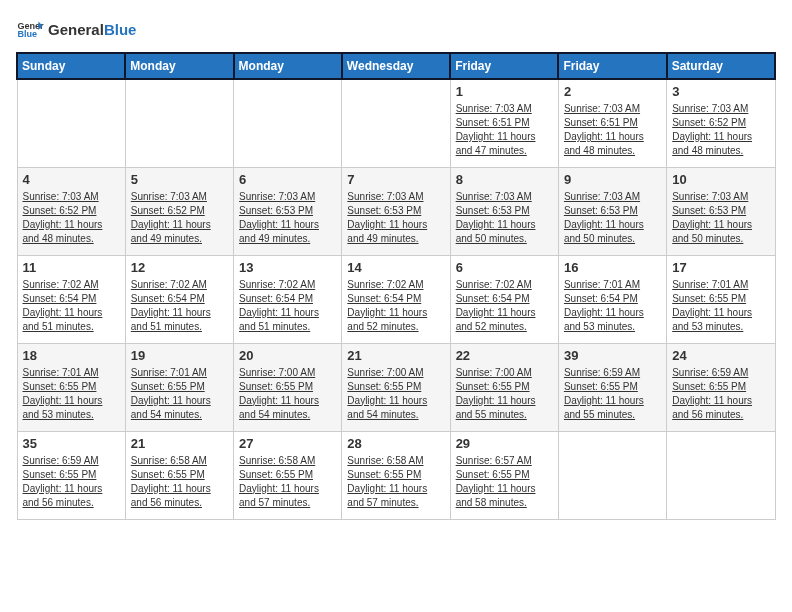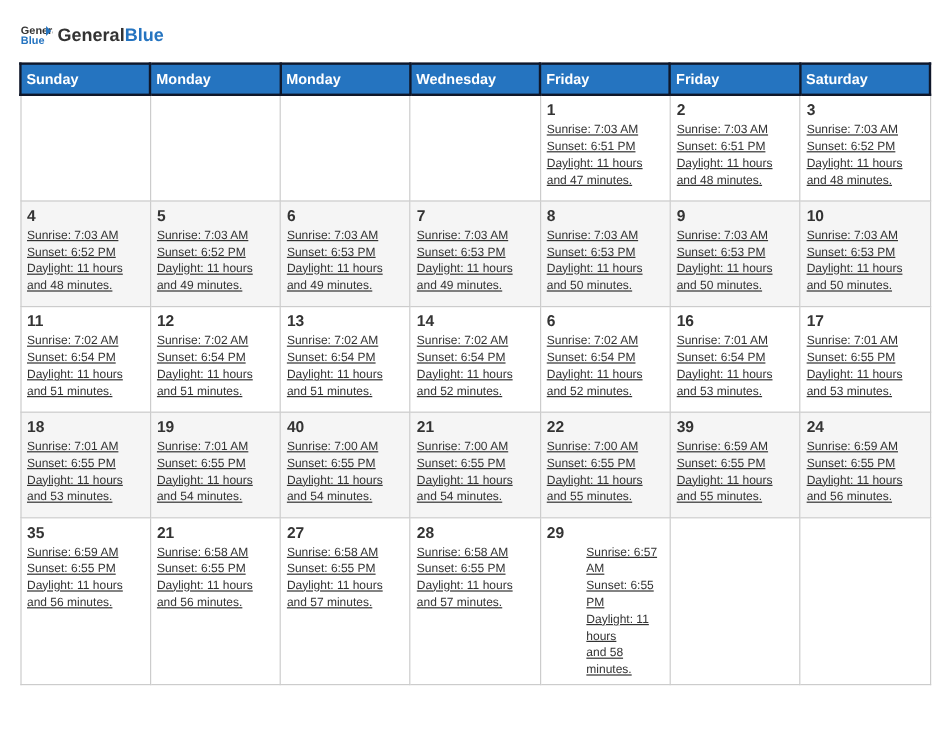--- a/index.html
+++ b/index.html
@@ -248,21 +248,21 @@
 and 53 minutes.</div>
         </td>
         <td>
           <div class="day-num">19</div>
           <div class="day-info" style="white-space: pre-line;">Sunrise: 7:01 AM
 Sunset: 6:55 PM
 Daylight: 11 hours
 and 54 minutes.</div>
         </td>
         <td>
-          <div class="day-num">40</div>
+          <div class="day-num">20</div>
           <div class="day-info" style="white-space: pre-line;">Sunrise: 7:00 AM
 Sunset: 6:55 PM
 Daylight: 11 hours
 and 54 minutes.</div>
         </td>
         <td>
           <div class="day-num">21</div>
           <div class="day-info" style="white-space: pre-line;">Sunrise: 7:00 AM
 Sunset: 6:55 PM
 Daylight: 11 hours
@@ -314,21 +314,21 @@
         </td>
         <td>
           <div class="day-num">28</div>
           <div class="day-info" style="white-space: pre-line;">Sunrise: 6:58 AM
 Sunset: 6:55 PM
 Daylight: 11 hours
 and 57 minutes.</div>
         </td>
         <td>
           <div class="day-num">29</div>
-          <div class="day-info" style="white-space: pre-line; margin-left: 33px;">Sunrise: 6:57 AM
+          <div class="day-info" style="white-space: pre-line;">Sunrise: 6:57 AM
 Sunset: 6:55 PM
 Daylight: 11 hours
 and 58 minutes.</div>
         </td>
         <td class="empty-cell"></td>
         <td class="empty-cell"></td>
       </tr>
     </tbody>
 </table>
 

